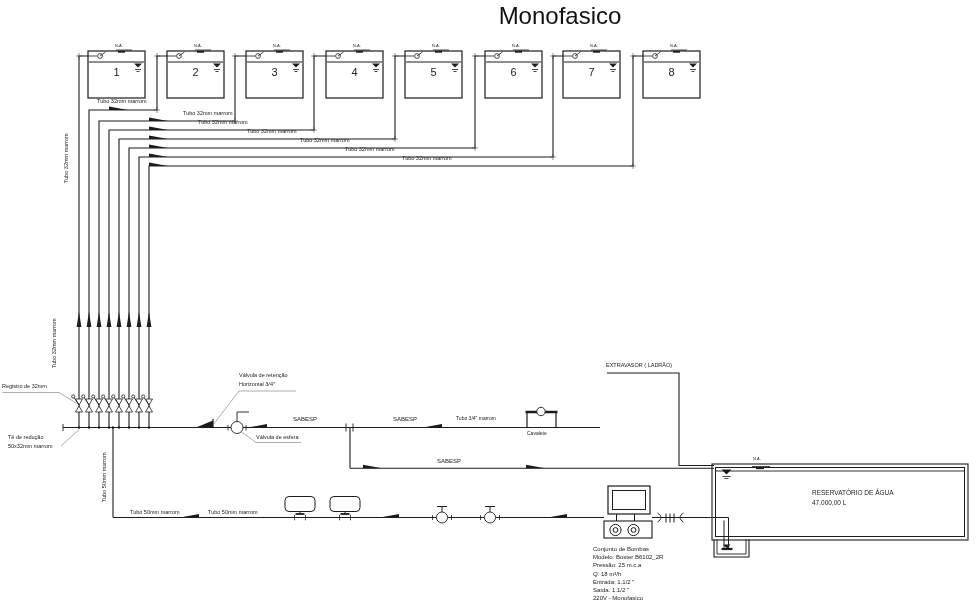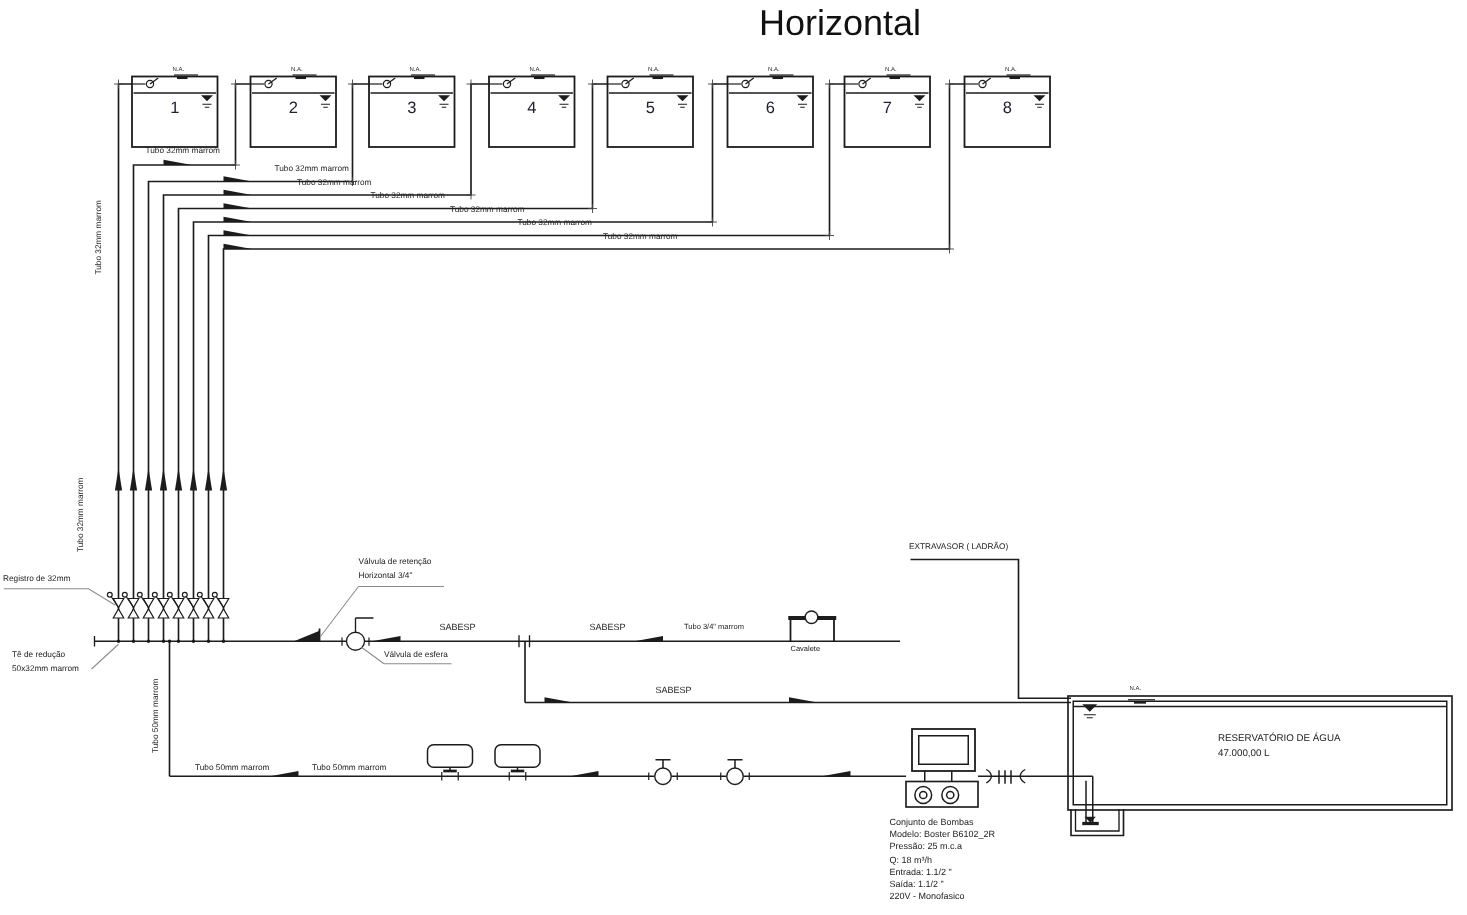--- a/index.html
+++ b/index.html
@@ -233,21 +233,21 @@
   </g>
 
   <g stroke="#8a8a8a" stroke-width="0.7">
     <path d="M2.5,392.5 H59 L77,403.5"></path>
     <path d="M61,446 L79,429.5"></path>
     <path d="M239,391 H296 M239,391 L213.5,424.5"></path>
     <path d="M256,442.5 H301 M256,442.5 L241,431.5"></path>
   </g>
 </svg>
 
-<div class="lbl title" style="left:440px;top:4px;">Horizontal</div>
+<div class="lbl title" style="left:440px;top:4px;">Monofasico</div>
 
 <div class="lbl tanknum" style="left:88px;top:67px;">1</div>
 <div class="lbl tanknum" style="left:167px;top:67px;">2</div>
 <div class="lbl tanknum" style="left:246px;top:67px;">3</div>
 <div class="lbl tanknum" style="left:326px;top:67px;">4</div>
 <div class="lbl tanknum" style="left:405px;top:67px;">5</div>
 <div class="lbl tanknum" style="left:485px;top:67px;">6</div>
 <div class="lbl tanknum" style="left:563px;top:67px;">7</div>
 <div class="lbl tanknum" style="left:643px;top:67px;">8</div>
 

